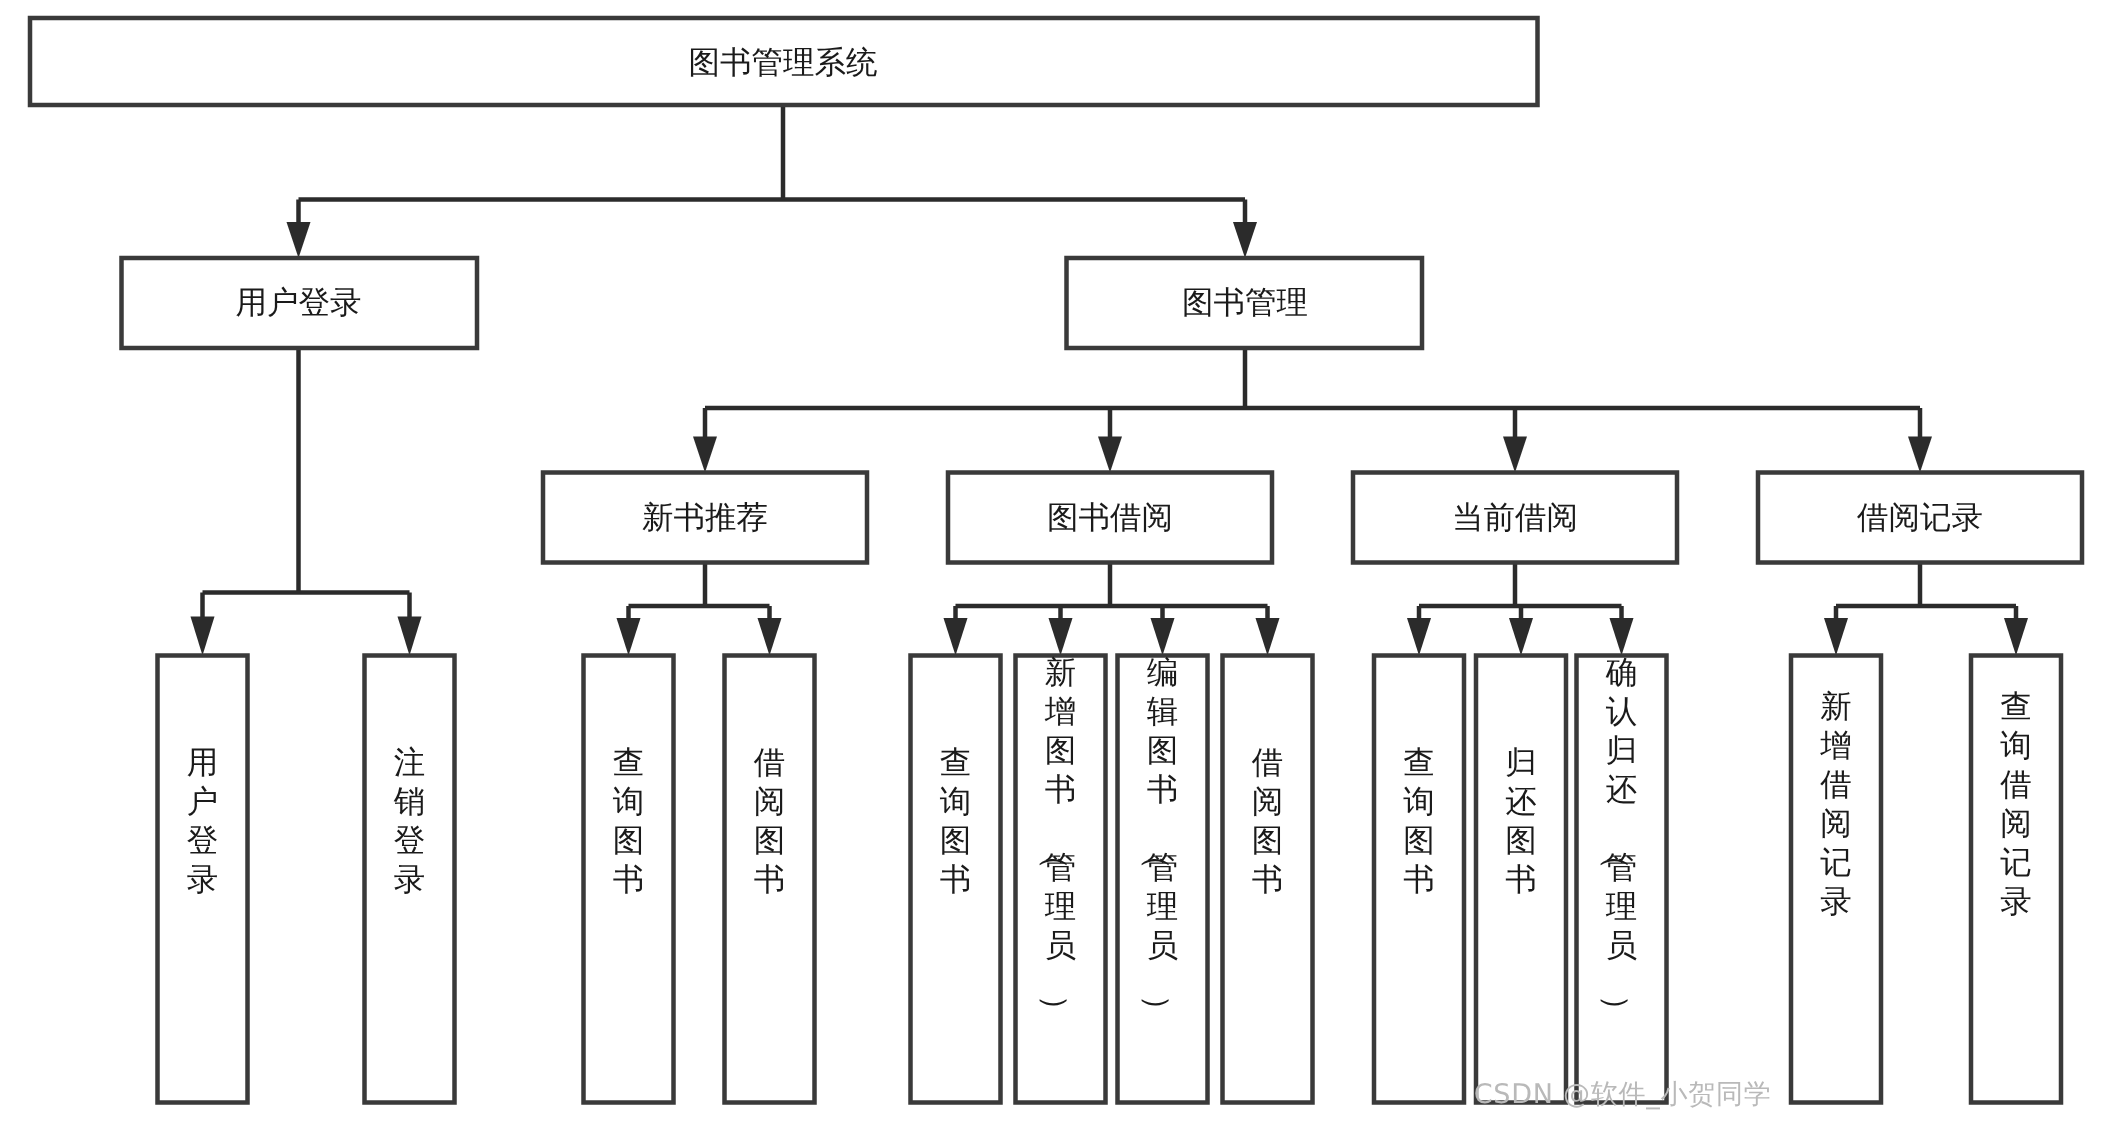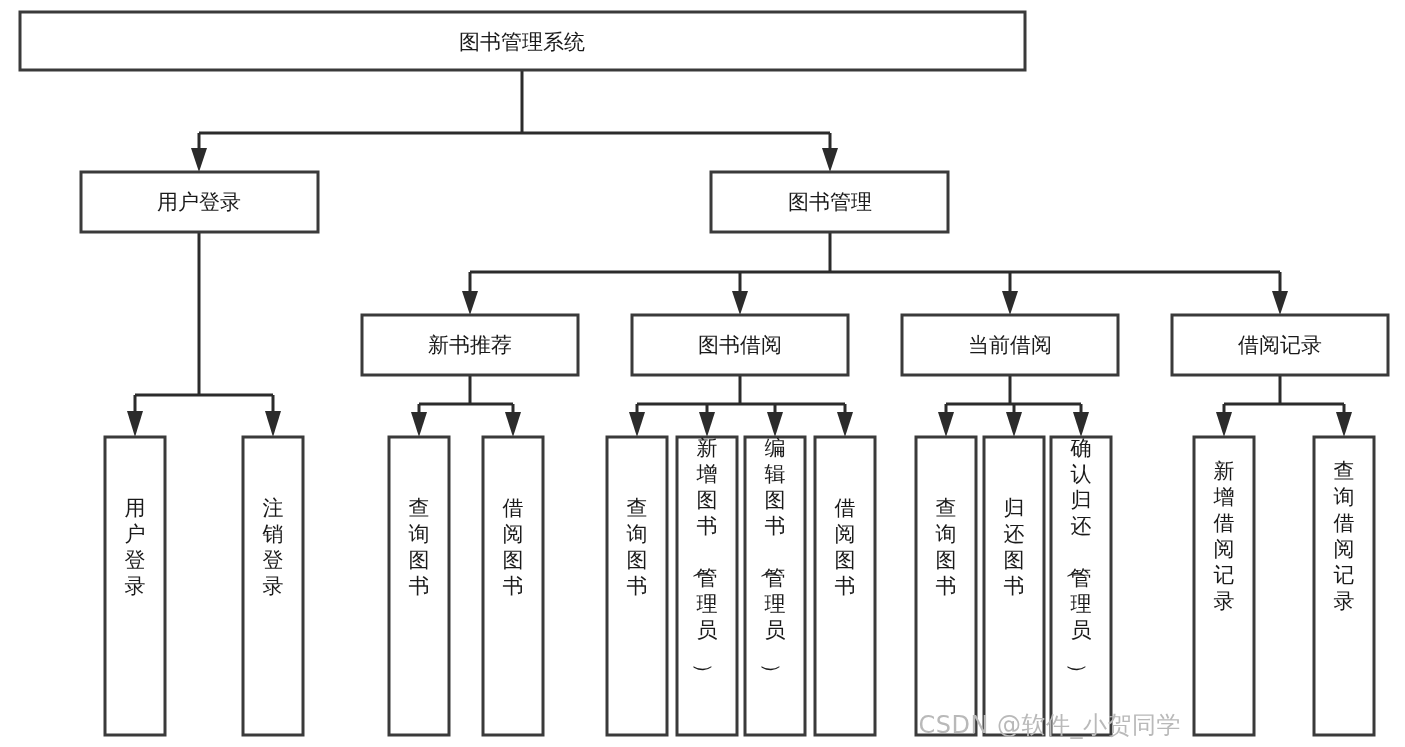--- a/index.html
+++ b/index.html
@@ -49,21 +49,21 @@
   }
   .arrowhead {
     fill: #2b2b2b;
     stroke: none;
   }
   .watermark {
     position: absolute;
     right: 12px;
     bottom: 6px;
     font-family: "DejaVu Sans", "Liberation Sans", sans-serif;
-    font-size: 24px;
+    font-size: 18px;
     color: #b9b9b9;
     white-space: nowrap;
     letter-spacing: 0.5px;
   }
 </style>
 </head>
 <body>
 
 <div id="diagram-root">
   <svg class="flow" viewBox="0 0 1405 747" xmlns="http://www.w3.org/2000/svg">

